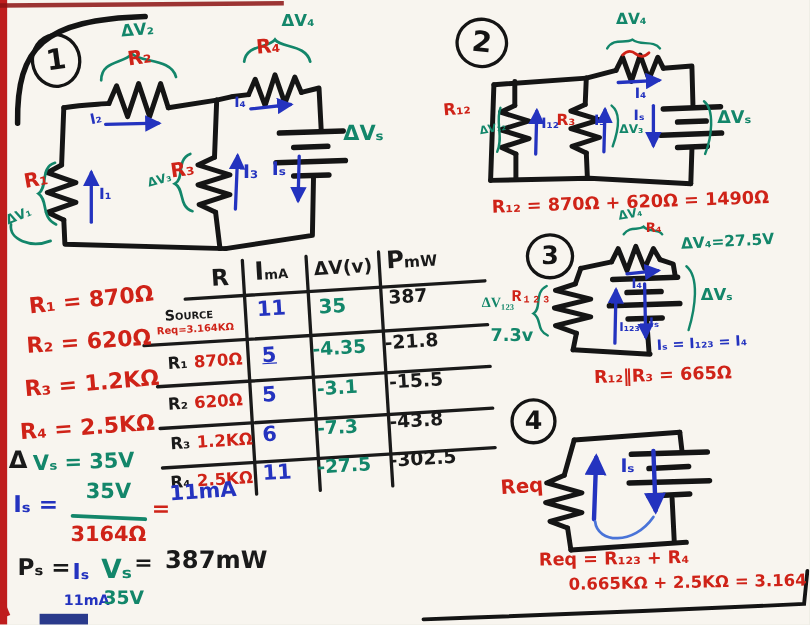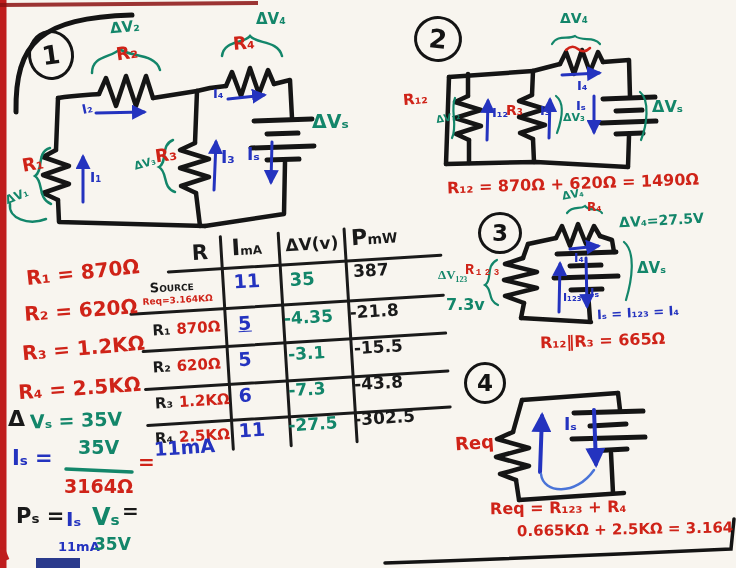--- a/index.html
+++ b/index.html
@@ -282,16 +282,17 @@
   <div class="lbl blue" style="left:12px;top:448px;font-size:21px;">Iₛ =</div>
   <div class="lbl green" style="left:78px;top:438px;font-size:19px;">35V</div>
   <div class="lbl red" style="left:64px;top:477px;font-size:19px;">3164Ω</div>
   <div class="lbl red" style="left:138px;top:452px;font-size:20px;">=</div>
   <div class="lbl blue" style="left:154px;top:438px;font-size:19px;transform:rotate(-4deg);">11mA</div>
 
   <div class="lbl black" style="left:16px;top:506px;font-size:21px;">Pₛ =</div>
   <div class="lbl blue" style="left:66px;top:509px;font-size:20px;">Iₛ</div>
   <div class="lbl green" style="left:92px;top:505px;font-size:24px;">Vₛ</div>
   <div class="lbl black" style="left:122px;top:501px;font-size:20px;">=</div>
+  <div class="lbl black" style="left:150px;top:499px;font-size:22px;">387mW</div>
   <div class="lbl blue" style="left:58px;top:540px;font-size:13px;">11mA</div>
   <div class="lbl green" style="left:94px;top:536px;font-size:17px;">35V</div>
 
 </div>
 
 </body></html>

